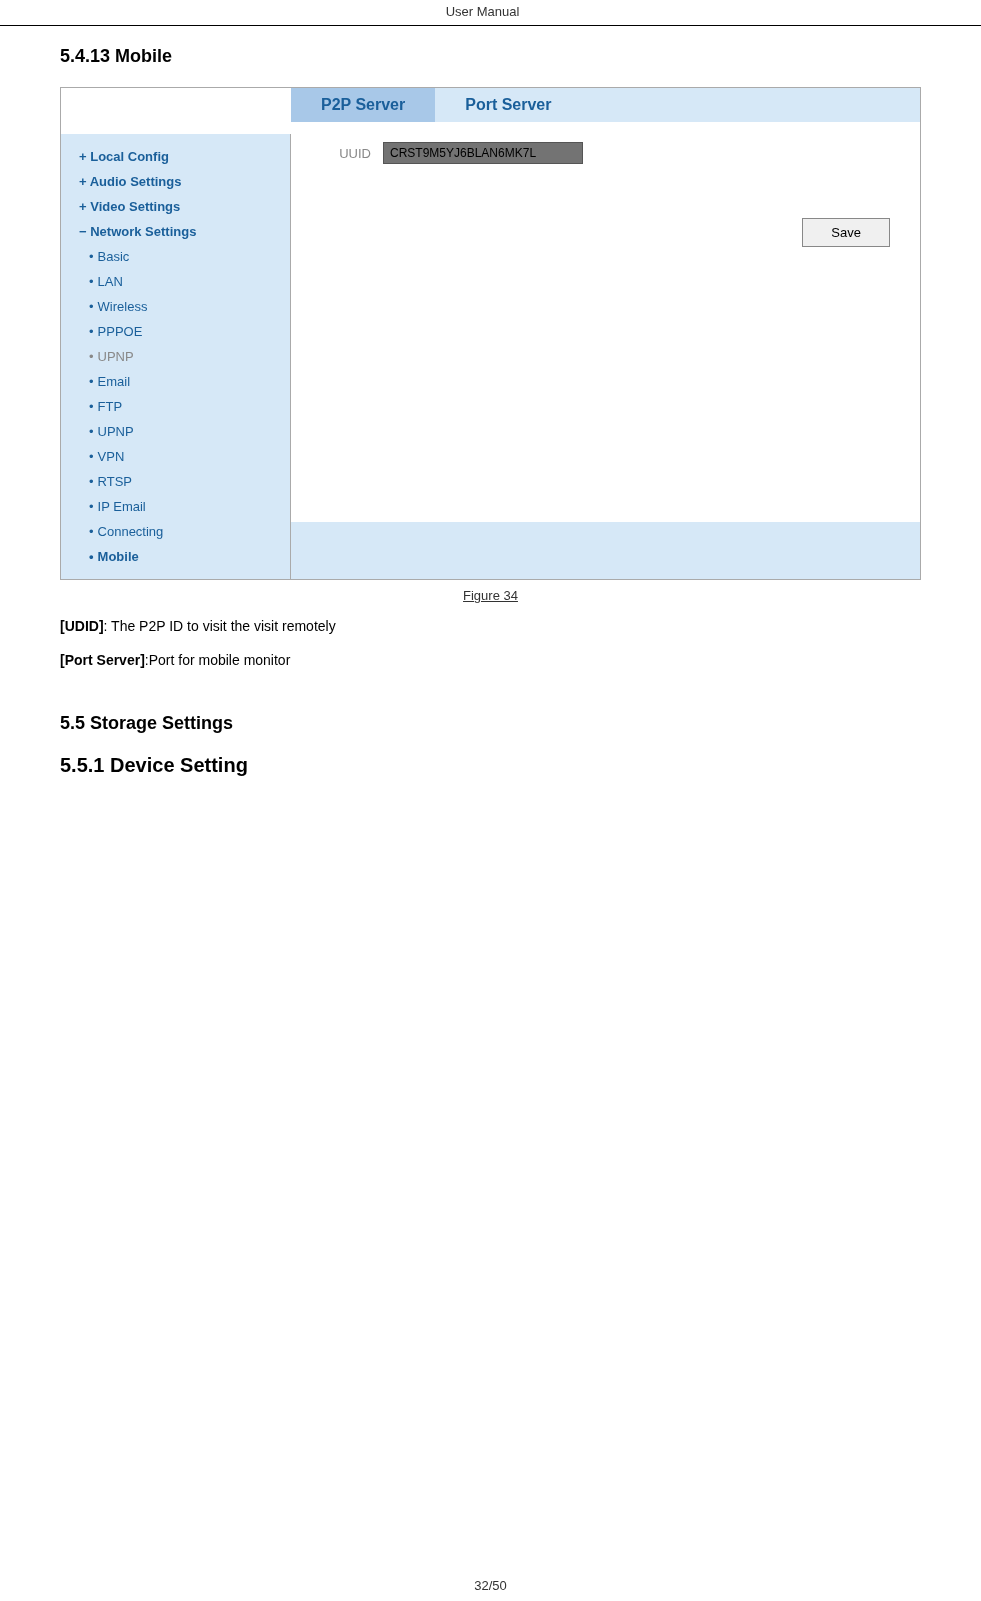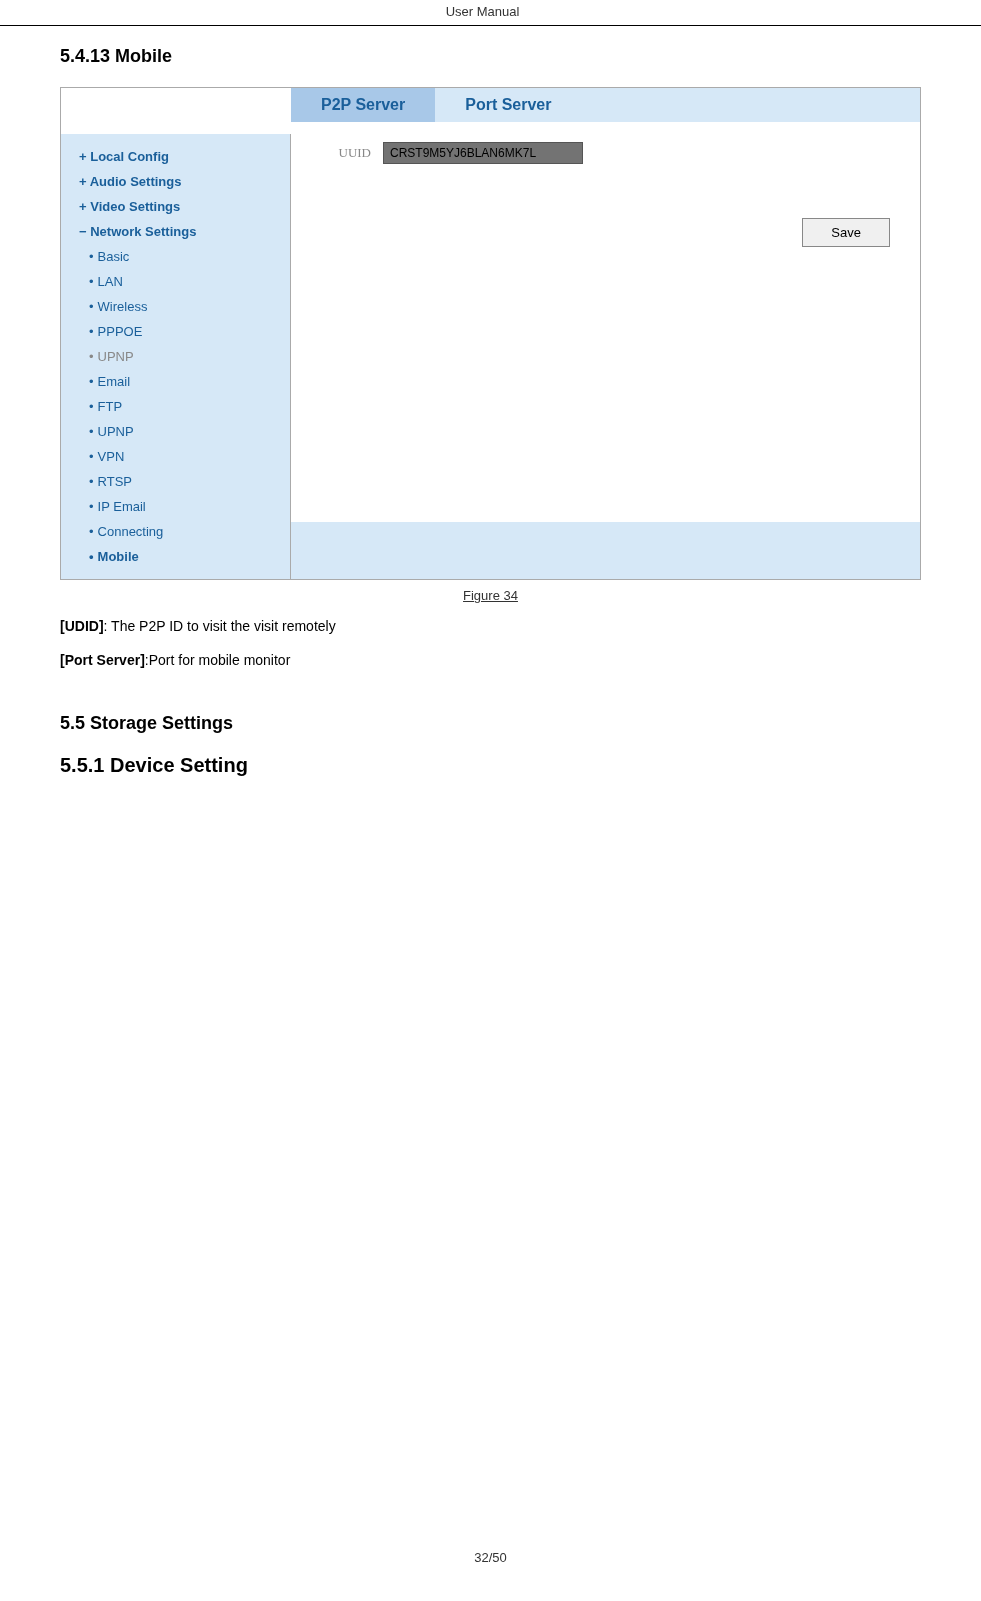--- a/index.html
+++ b/index.html
@@ -131,21 +131,20 @@
       align-items: center;
       margin-bottom: 30px;
     }
 
     .uuid-label {
       font-size: 13px;
       color: #888;
       margin-right: 12px;
       min-width: 50px;
       text-align: right;
-      font-family: Liberation Serif, serif;
     }
 
     .uuid-input {
       border: 1px solid #555;
       padding: 3px 6px;
       font-size: 12px;
       width: 200px;
       background: #737373;
     }
 
@@ -180,21 +179,21 @@
 
     .section-gap {
       margin-top: 40px;
       margin-bottom: 10px;
     }
 
     .page-footer {
       text-align: center;
       font-size: 13px;
       position: absolute;
-      bottom: 36px;
+      bottom: 8px;
       width: 100%;
       color: #333;
     }
   </style>
 </head>
 <body>
 
 <div class="page-header">
   <span>User Manual</span>
 </div>

